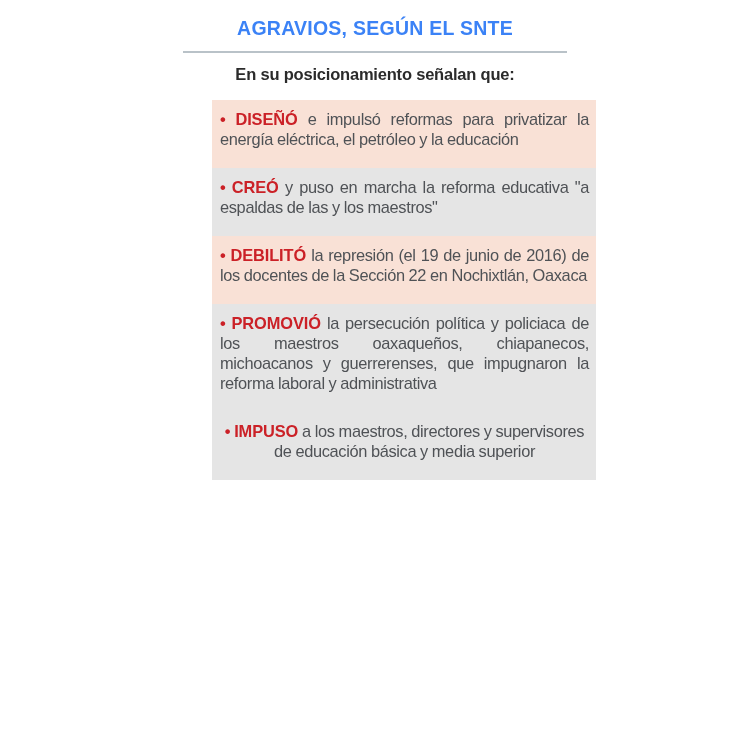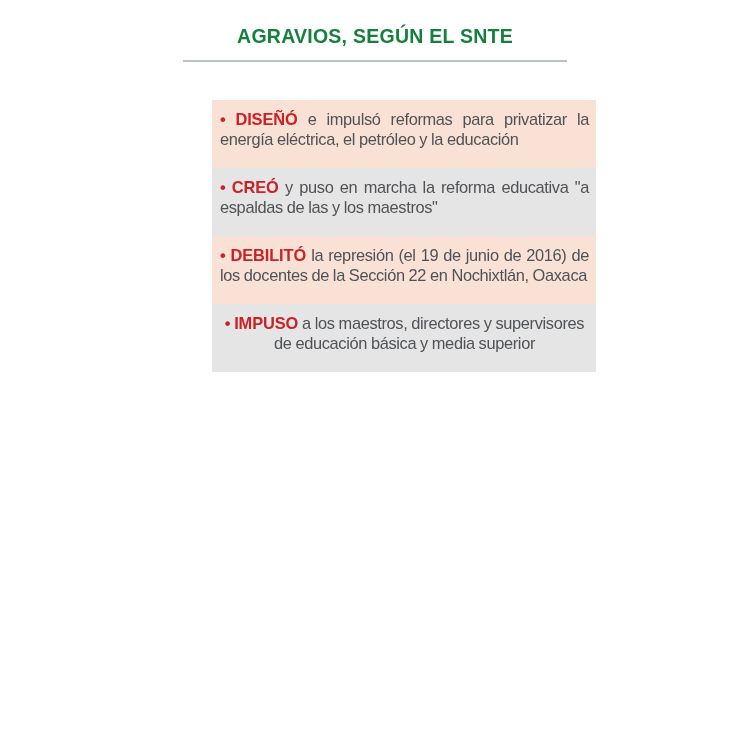--- a/index.html
+++ b/index.html
@@ -23,27 +23,27 @@
 
   
   .header {
     width: 384px;
     margin: 0 auto;
     padding-top: 13px;
     box-sizing: border-box;
   }
 
   .title {
-    color: #15803d;
+    color: #3b82f6;
     font-size: 19.5px;
     font-weight: bold;
     letter-spacing: 0.25px;
     text-align: center;
     line-height: 1.2;
-    margin: 12px;
+    margin: 4px;
     font-family: "Liberation Sans", sans-serif;
   }
 
   .title-rule {
     width: 384px;
     height: 2px;
     background: #b9c2c8;
     margin: 11px auto 0 auto;
   }
 
@@ -102,31 +102,35 @@
   }
 </style>
 </head>
 <body>
 
 <div class="infographic">
 
   <div class="header">
     <h1 class="title">AGRAVIOS, SEGÚN EL SNTE</h1>
     <div class="title-rule"></div>
+    <p class="subtitle">En su posicionamiento señalan que:</p>
   </div>
 
   <div class="panel">
 
   <div class="row tone-pink">
         <p class="row-text"><span class="bullet">• </span><span class="kw">DISEÑÓ</span><span> e impulsó reformas para privatizar la energía eléctrica, el petróleo y la educación</span></p>
       </div>
       <div class="row tone-gray">
         <p class="row-text"><span class="bullet">• </span><span class="kw">CREÓ</span><span> y puso en marcha la reforma educativa "a espaldas de las y los maestros"</span></p>
       </div>
       <div class="row tone-pink">
         <p class="row-text"><span class="bullet">• </span><span class="kw">DEBILITÓ</span><span> la represión (el 19 de junio de 2016) de los docentes de la Sección 22 en Nochixtlán, Oaxaca</span></p>
       </div>
       <div class="row tone-gray">
+        <p class="row-text"><span class="bullet">• </span><span class="kw">PROMOVIÓ</span><span> la persecución política y policiaca de los maestros oaxaqueños, chiapanecos, michoacanos y guerrerenses, que impugnaron la reforma laboral y administrativa</span></p>
+      </div>
+      <div class="row tone-gray">
         <p class="row-text"><span class="bullet">• </span><span class="kw">IMPUSO</span><span> a los maestros, directores y supervisores de educación básica y media superior</span></p>
       </div>
     </div>
 
 </div>
 
 </body></html>

